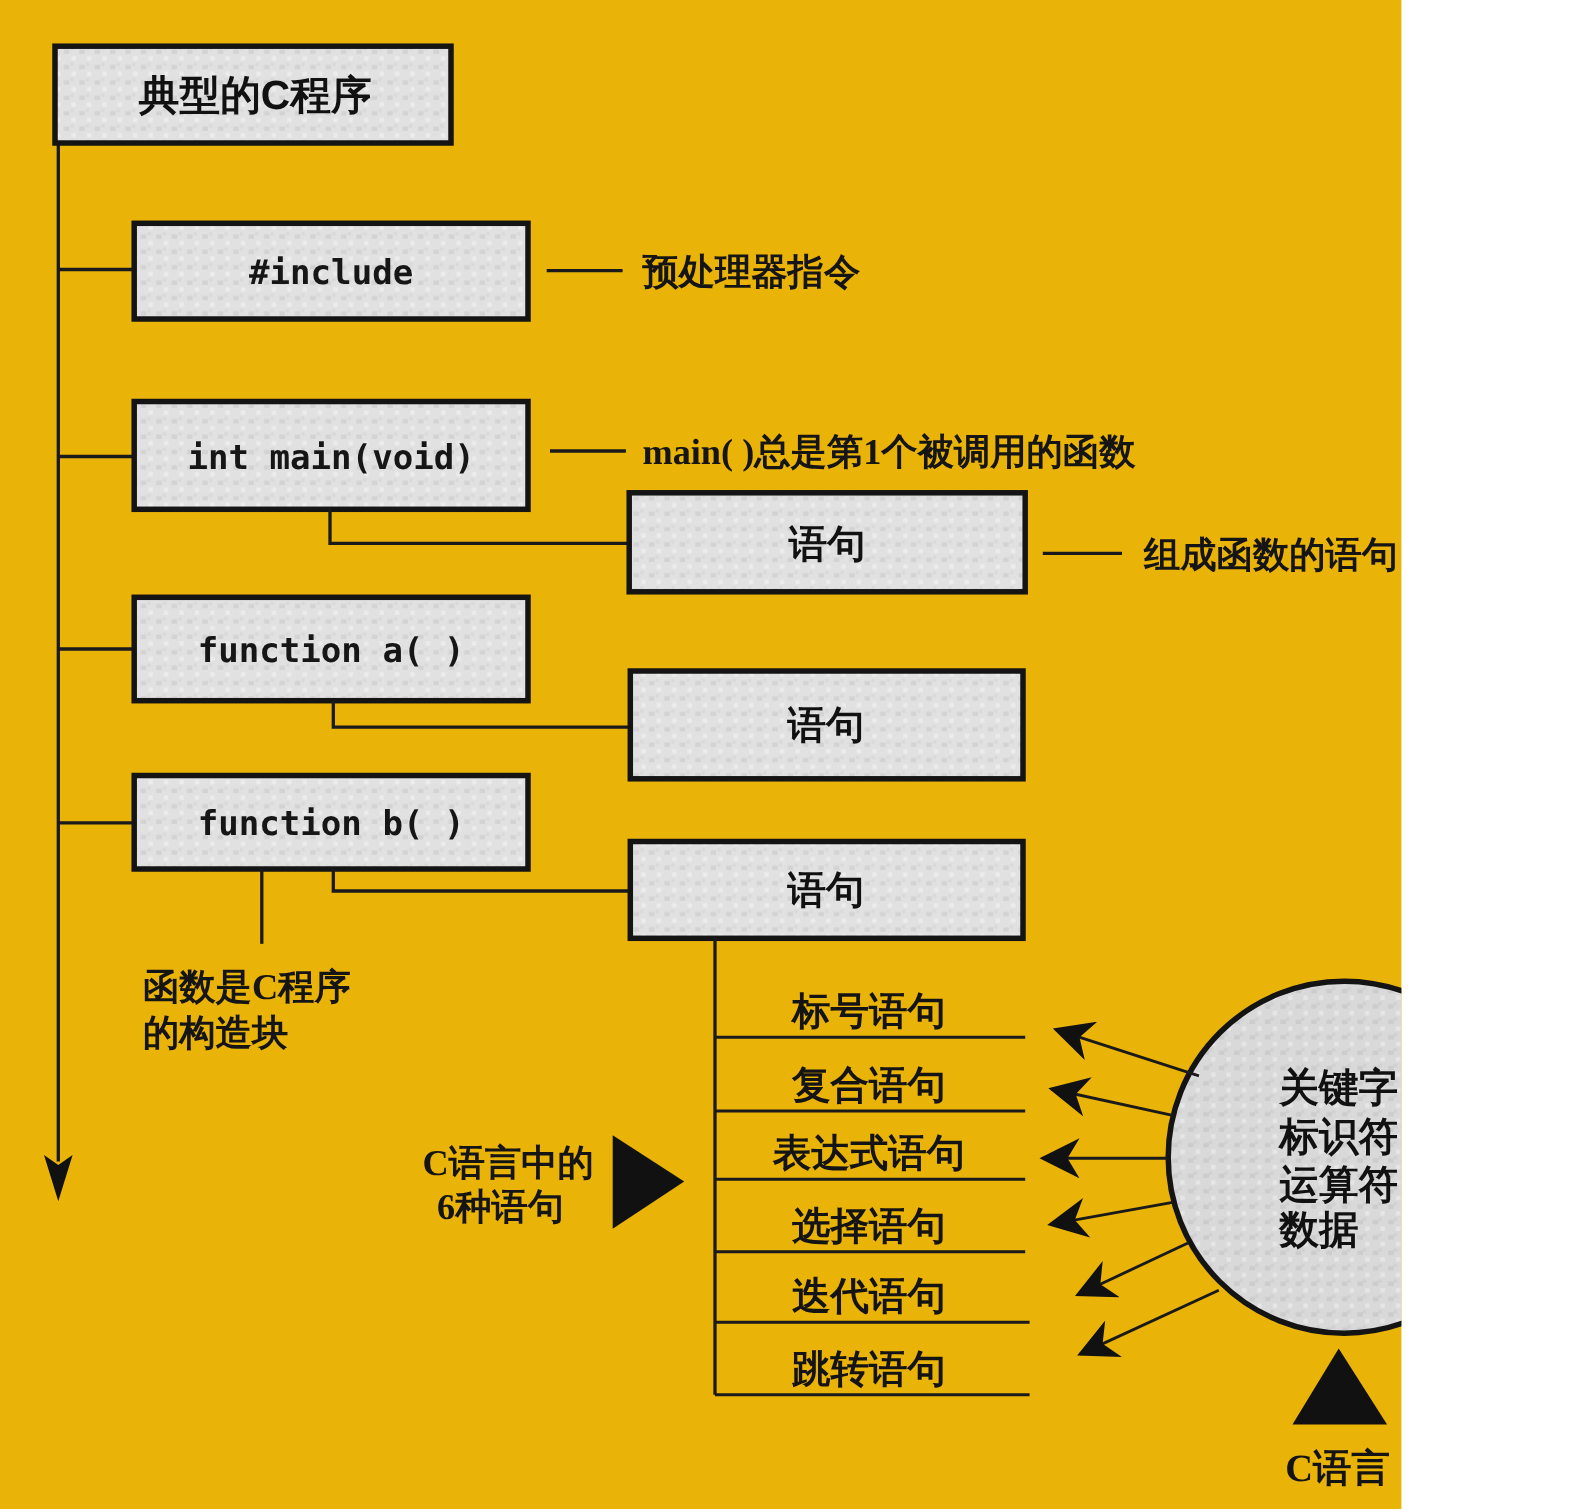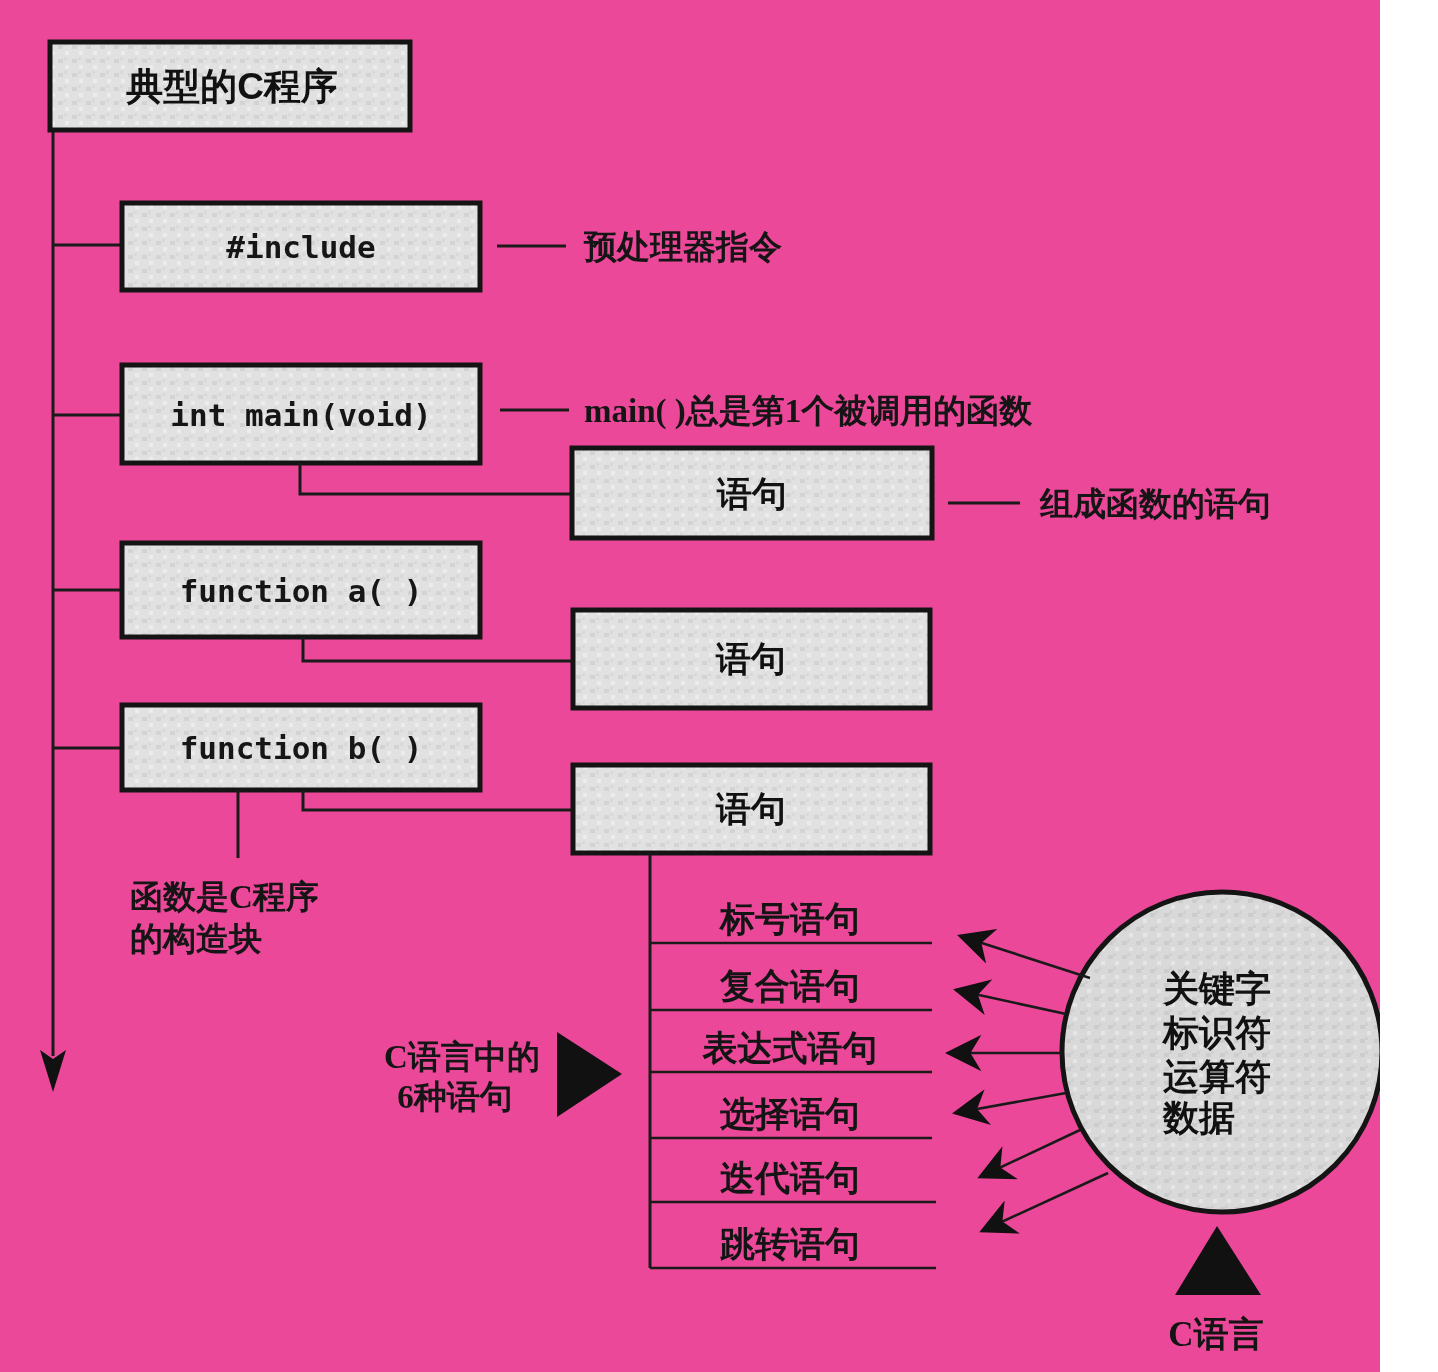--- a/index.html
+++ b/index.html
@@ -2,23 +2,23 @@
 <html><head>
 <meta charset="utf-8">
 <style>
   html, body {
     margin: 0;
     padding: 0;
     background: #ffffff;
   }
   .page {
     position: relative;
-    width: 1380px;
+    width: 1274px;
     height: 1372px;
-    background: #ec4899;
+    background: #eab308;
     overflow: hidden;
   }
   svg { display: block; }
 
   
   .box       { fill: url(#halftone); stroke: #141414; stroke-width: 5; }
   .circleBig { fill: url(#halftoneDark); stroke: #141414; stroke-width: 5; }
   .wire      { stroke: #1a1a1a; stroke-width: 3; fill: none; }
   .wireThin  { stroke: #1a1a1a; stroke-width: 2.6; fill: none; }
   .solid     { fill: #111111; stroke: none; }

